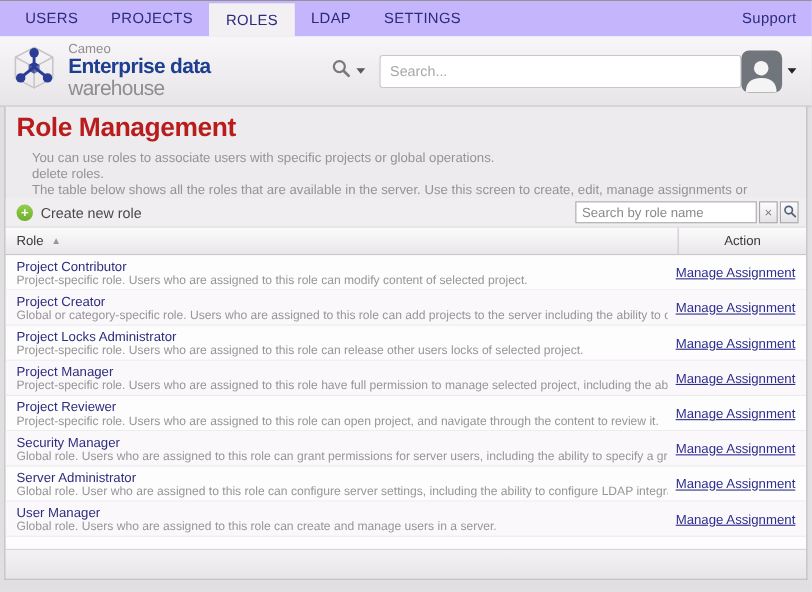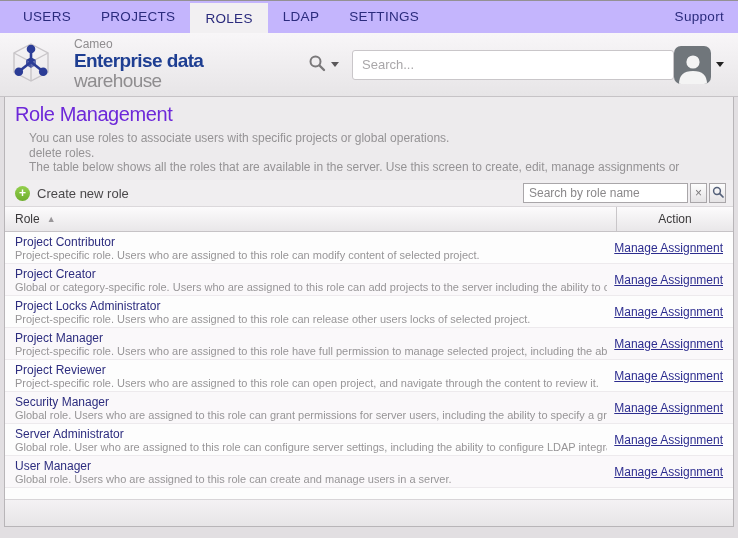--- a/index.html
+++ b/index.html
@@ -41,21 +41,21 @@
 
   
   .appbar {
     height: 64px;
     background: linear-gradient(#f8f6f8, #e7e5e7);
     border-bottom: 1px solid #c6c3c6;
     display: flex;
     align-items: center;
   }
   .logo-icon { margin-left: 9px; flex: 0 0 auto; }
-  .brand-text { margin-left: 21px; line-height: 1.05; cursor: pointer; }
+  .brand-text { margin-left: 9px; line-height: 1.05; cursor: pointer; }
   .brand-top { font-size: 12px; color: #8f8d8f; }
   .brand-bottom { font-size: 19px; letter-spacing: -0.6px; }
   .brand-bold { color: #1e3e92; font-weight: bold; }
   .brand-light { color: #8f8d8f; }
 
   .hdr-search-tools { margin-left: 20px; display: flex; align-items: center; cursor: pointer; }
   .caret {
     width: 0; height: 0;
     border-left: 4px solid transparent;
     border-right: 4px solid transparent;
@@ -96,24 +96,24 @@
     left: 4px; right: 4px; top: 97px; bottom: 11px;
     background: #edebed;
     border: 1px solid #b8b5b8;
     border-top: none;
     display: flex;
     flex-direction: column;
     overflow: hidden;
   }
   .page-head { height: 83px; padding: 6px 10px 0 10px; }
   .page-title {
-    font-size: 20px;
-    font-weight: normal;
+    font-size: 24px;
+    font-weight: bold;
     letter-spacing: -0.4px;
-    color: #6d28d9;
+    color: #b91c1c;
   }
   .page-intro { margin: 5px 0 0 14px; font-size: 12px; color: #959395; line-height: 14.6px; }
 
   
   .toolbar {
     height: 27px;
     background: #f0eef0;
     border-bottom: 1px solid #dbd8db;
     display: flex;
     align-items: center;

